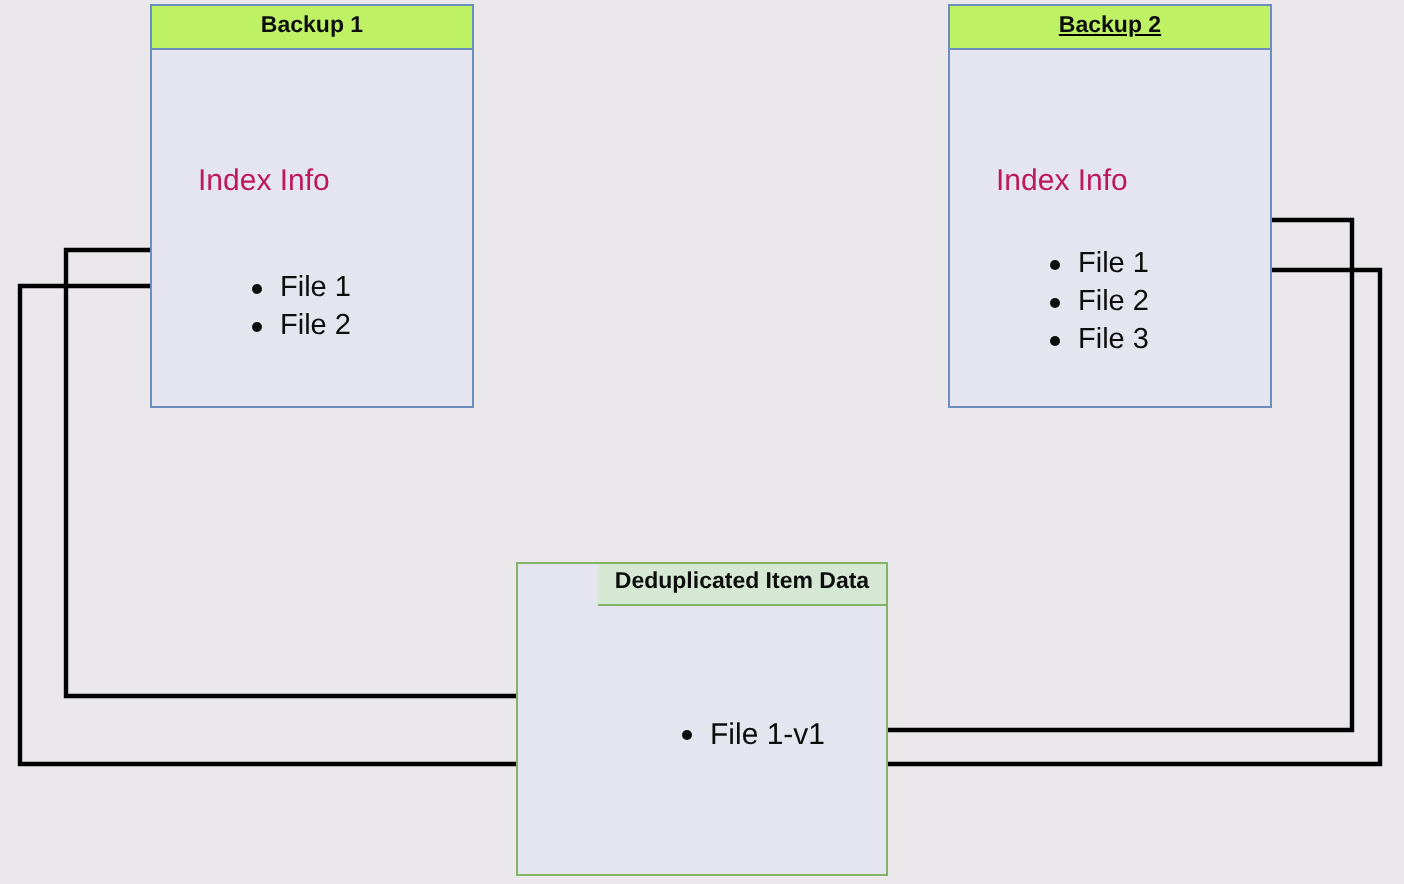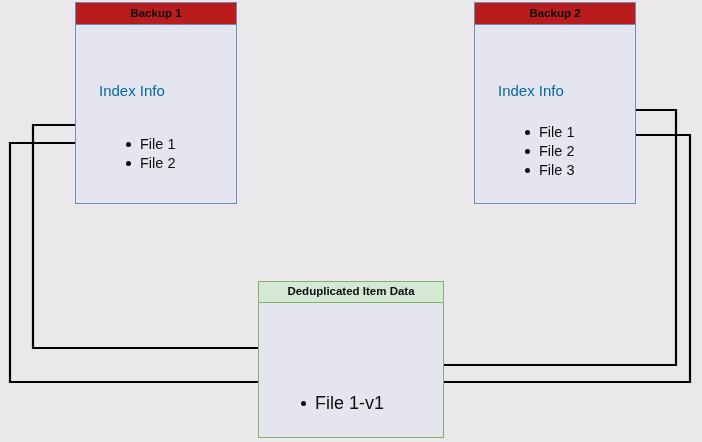--- a/index.html
+++ b/index.html
@@ -49,41 +49,42 @@
     position: relative;
     width: 100%;
   }
 
   
   .box-blue {
     border: 1.5px solid #6c8ebf;
     background: #e5e5ef;
   }
   .box-blue .box-header {
-    background: #b91c1c;
+    background: #bef264;
     border-bottom: 1.5px solid #6c8ebf;
     height: 22px;
   }
 
   
   .box-green {
     border: 1.5px solid #82b366;
     background: #e5e5ef;
+    padding-left: 40px;
   }
   .box-green .box-header {
     background: #d5e8d4;
     border-bottom: 1.5px solid #82b366;
     height: 21px;
   }
 
   
   .index-label {
     position: absolute;
     font-size: 15px;
-    color: #0369a1;
+    color: #be185d;
     white-space: nowrap;
   }
   .file-list {
     position: absolute;
     margin: 0;
     padding: 0;
     list-style: none;
   }
   .file-list li {
     position: relative;
@@ -101,30 +102,30 @@
     top: 50%;
     margin-top: -2.5px;
     width: 5px;
     height: 5px;
     border-radius: 50%;
     background: #0d0d0d;
   }
 
   
   #box-backup-1 { left: 75px;  top: 2px;   width: 162px; height: 202px; }
-  #box-backup-2 { left: 474px; top: 2px;   width: 162px; height: 202px; }
+  #box-backup-2 { left: 474px; top: 2px;   width: 162px; height: 202px; text-decoration: underline; }
   #box-dedup    { left: 258px; top: 281px; width: 186px; height: 157px; }
 
   #label-index-1 { left: 23px; top: 57px; }
   #label-index-2 { left: 23px; top: 57px; }
 
   #list-backup-1 { left: 48px;  top: 110px; }
   #list-backup-2 { left: 48px;  top: 98px; }
   #list-dedup    { left: 40px;  top: 54px; }
-  #list-dedup li { height: 21px; line-height: 21px; font-size: 18px; margin-top: 36px; }
+  #list-dedup li { height: 21px; line-height: 21px; font-size: 15px; }
 </style>
 </head>
 <body>
 
 <div id="canvas">
 
   <svg id="wires" viewBox="0 0 702 442" width="702" height="442" xmlns="http://www.w3.org/2000/svg">
     <defs>
       <marker id="arrowhead" markerWidth="9" markerHeight="7" refX="8.5" refY="3.5" orient="auto" markerUnits="userSpaceOnUse">
         <polygon points="0 0, 9 3.5, 0 7" fill="#000000"></polygon>

